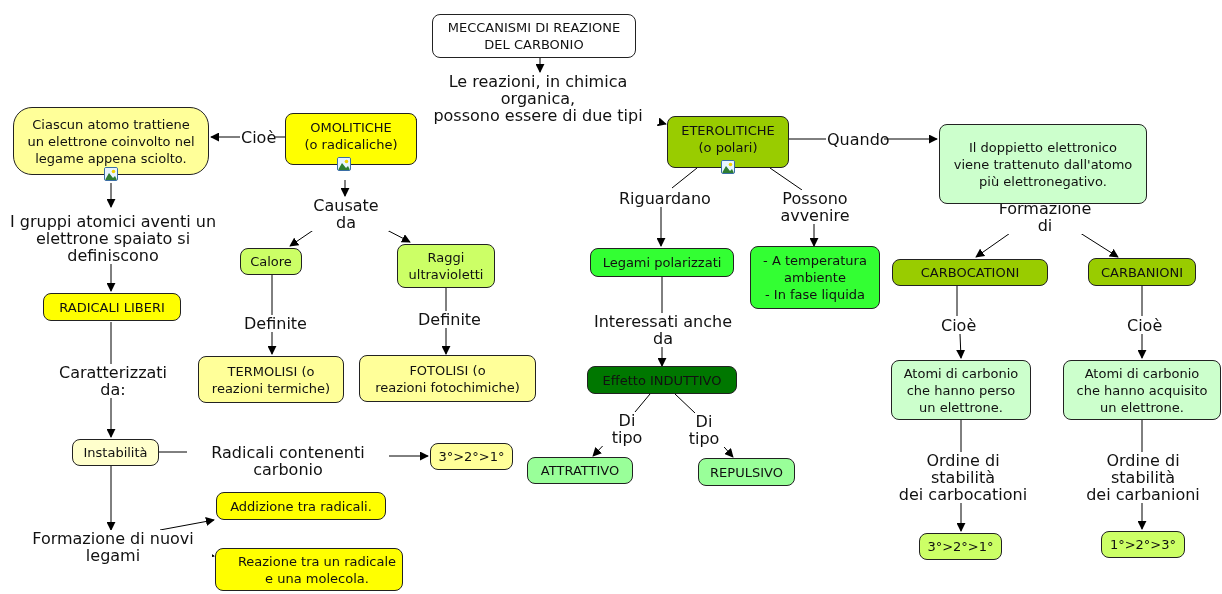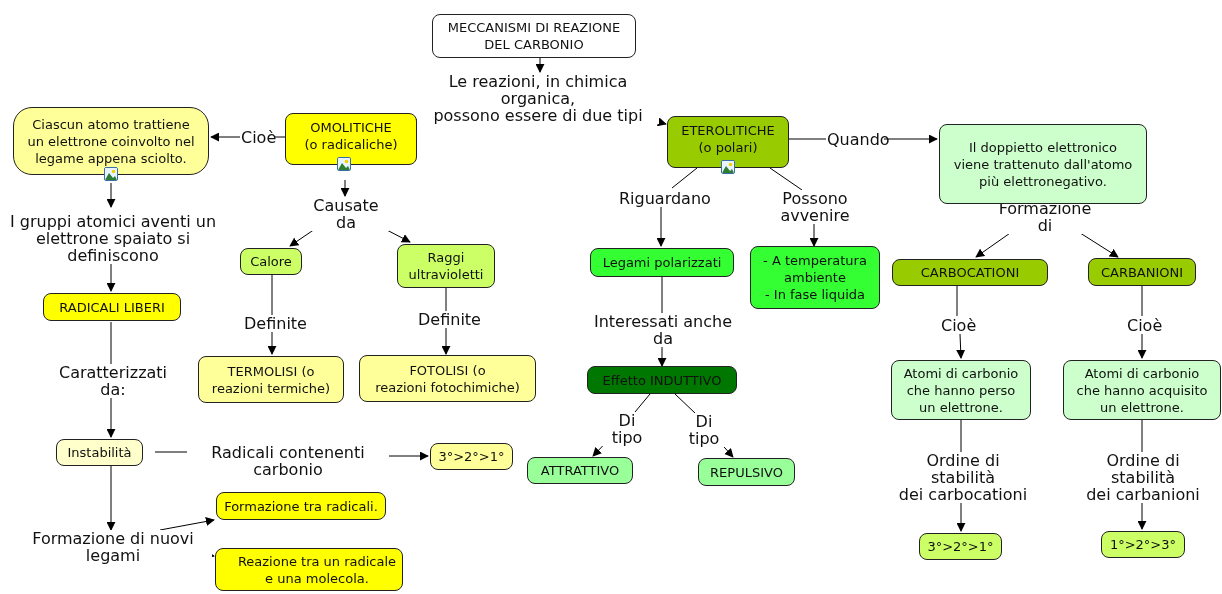--- a/index.html
+++ b/index.html
@@ -132,23 +132,23 @@
 viene trattenuto dall'atomo
 più elettronegativo.</div>
 <div class="node yellow" style="left:43px;top:293px;width:138px;height:28px;">RADICALI LIBERI</div>
 <div class="node lime" style="left:240px;top:248px;width:62px;height:27px;">Calore</div>
 <div class="node lime" style="left:397px;top:244px;width:98px;height:44px;">Raggi
 ultravioletti</div>
 <div class="node paleyellow" style="left:198px;top:356px;width:146px;height:47px;">TERMOLISI (o
 reazioni termiche)</div>
 <div class="node paleyellow" style="left:359px;top:355px;width:177px;height:47px;">FOTOLISI (o
 reazioni fotochimiche)</div>
-<div class="node lightyellow" style="left:56px;top:439px;width:87px;height:27px;">Instabilità</div>
+<div class="node lightyellow" style="left:72px;top:439px;width:87px;height:27px;">Instabilità</div>
 <div class="node paleyellow" style="left:430px;top:443px;width:83px;height:27px;">3°&gt;2°&gt;1°</div>
-<div class="node yellow" style="left:216px;top:492px;width:170px;height:28px;">Formazione tra radicali.</div>
+<div class="node yellow" style="left:216px;top:492px;width:170px;height:28px;">Addizione tra radicali.</div>
 <div class="node yellow" style="left:215px;top:548px;width:188px;height:43px;padding-left:20px;">Reazione tra un radicale
 e una molecola.</div>
 <div class="node green" style="left:590px;top:248px;width:144px;height:29px;">Legami polarizzati</div>
 <div class="node green" style="left:750px;top:246px;width:130px;height:63px;">- A temperatura
 ambiente
 - In fase liquida</div>
 <div class="node darkgreen" style="left:587px;top:366px;width:150px;height:28px;">Effetto INDUTTIVO</div>
 <div class="node lightgreen" style="left:527px;top:457px;width:106px;height:27px;">ATTRATTIVO</div>
 <div class="node lightgreen" style="left:698px;top:458px;width:97px;height:28px;text-align:right;">REPULSIVO</div>
 <div class="node olive" style="left:892px;top:259px;width:156px;height:27px;">CARBOCATIONI</div>

